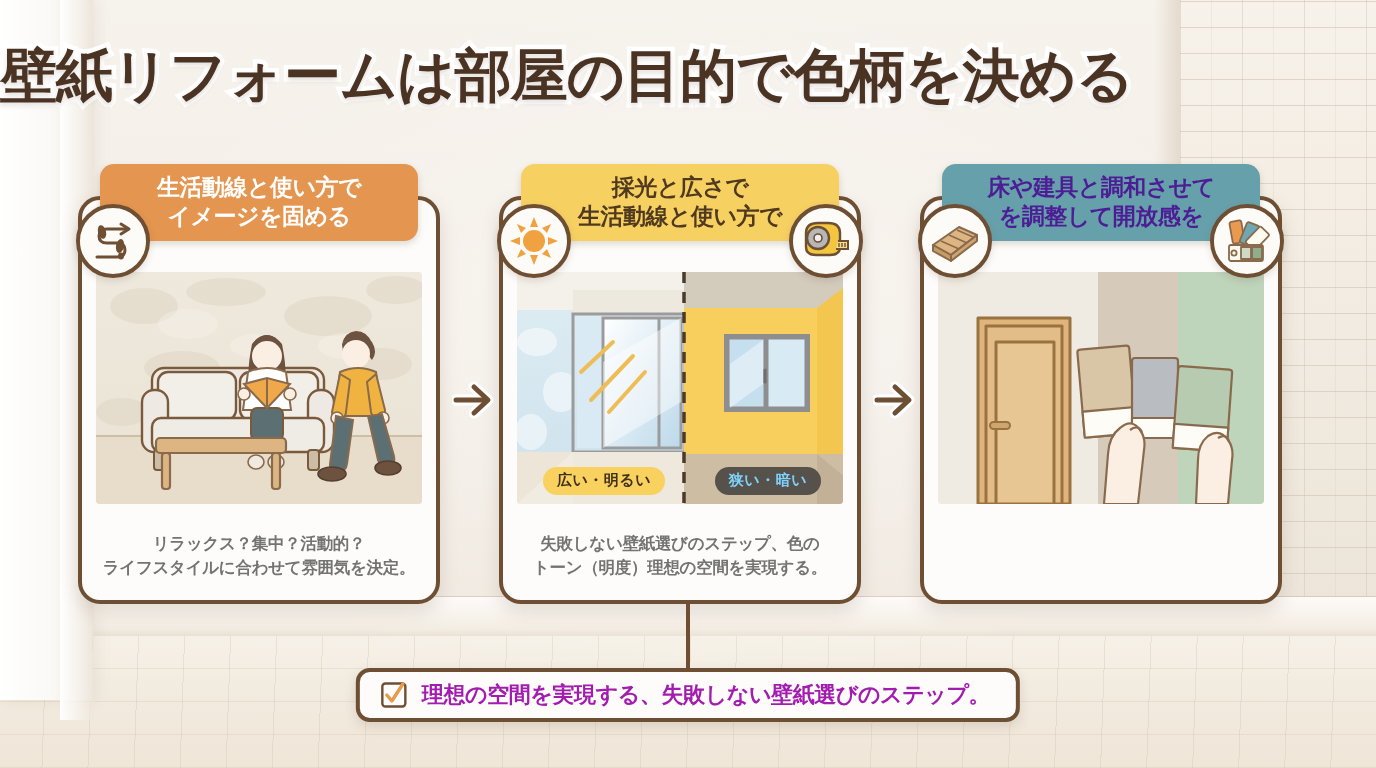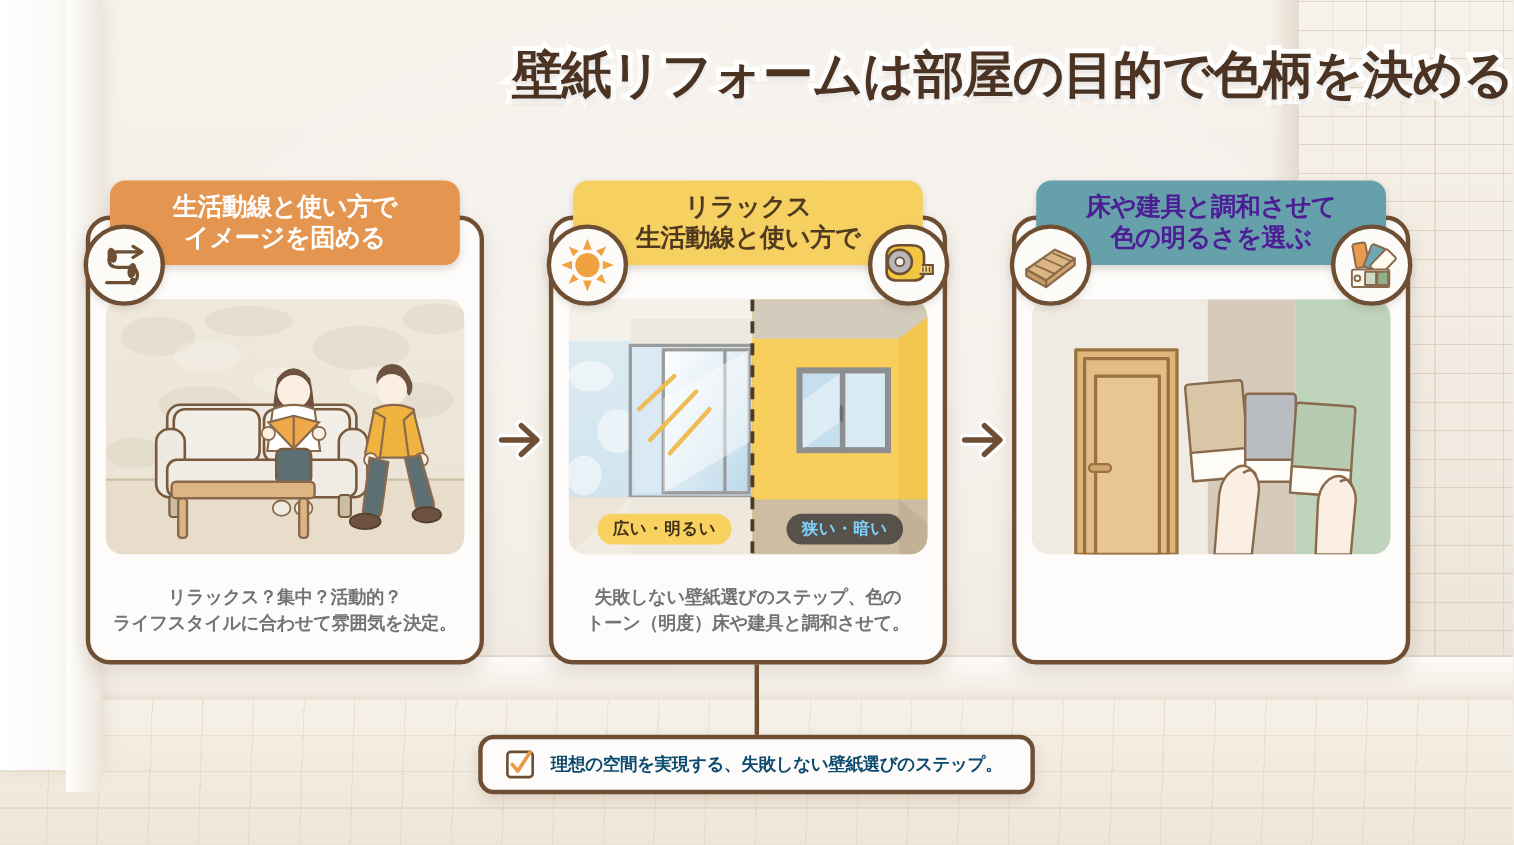--- a/index.html
+++ b/index.html
@@ -96,22 +96,22 @@
   .bg-vignette {
     position: absolute; inset: 0;
     background: radial-gradient(ellipse at 50% 45%, rgba(255,255,255,0.30) 0%, rgba(255,255,255,0) 62%);
     pointer-events: none;
   }
 
   
   .title {
     position: absolute;
     left: 0; right: 0; top: 38px;
-    text-align: right;
-    font-size: 46px;
+    text-align: left;
+    font-size: 57px;
     font-weight: 900;
     letter-spacing: -1px;
     color: #4a3322;
     -webkit-text-stroke: 9px #ffffff;
     paint-order: stroke fill;
     text-shadow: 0 3px 5px rgba(120,100,80,0.22);
     white-space: nowrap;
   }
   .card {
     position: absolute;
@@ -145,21 +145,21 @@
   }
   .hdr-1 { background: #e4954f; color: #ffffff; }
   .hdr-2 { background: #f7d062; color: #503a1f; }
   .hdr-3 { background: #66a0ab; color: #4c1d95; }
   .card-header .ln { display: block; white-space: nowrap; }
 
   .illus {
     position: absolute;
     left: 14px; right: 14px; top: 72px;
     height: 232px;
-    border-radius: 16px;
+    border-radius: 4px;
     overflow: hidden;
     background: #f3efe8;
   }
 
   .caption {
     position: absolute;
     left: 12px; right: 12px;
     bottom: 20px;
     text-align: center;
     font-size: 16.5px;
@@ -213,23 +213,23 @@
     background: #fdfcfa;
     border: 4px solid #6e4f33;
     border-radius: 14px;
     display: flex;
     align-items: center;
     gap: 14px;
     box-shadow: 0 5px 12px rgba(120,100,80,0.18);
     z-index: 8;
   }
   .banner-text {
-    font-size: 16px;
+    font-size: 22px;
     font-weight: 900;
-    color: #0c4a6e;
+    color: #a21caf;
     letter-spacing: -0.4px;
     white-space: nowrap;
   }
 
   
   .pill {
     position: absolute;
     bottom: 9px;
     padding: 4px 14px 5px;
     border-radius: 999px;
@@ -383,21 +383,21 @@
     </div>
 
     <div class="caption">
       <span class="ln">リラックス？集中？活動的？</span>
       <span class="ln">ライフスタイルに合わせて雰囲気を決定。</span>
     </div>
   </div>
 
   <div class="card card-2">
     <div class="card-header hdr-2">
-      <span class="ln">リラックス</span>
+      <span class="ln">採光と広さで</span>
       <span class="ln">生活動線と使い方で</span>
     </div>
 
     <div class="illus">
       <svg width="334" height="232" viewBox="0 0 334 232">
         <defs>
           <linearGradient id="glass" x1="0" y1="0" x2="1" y2="1">
             <stop offset="0" stop-color="#ffffff"></stop>
               <stop offset="1" stop-color="#bcd9ea"></stop>
           </linearGradient>
@@ -478,28 +478,28 @@
         <g stroke="#6e4f33" stroke-width="1.4">
           <line x1="39" y1="28" x2="39" y2="32"></line>
           <line x1="42" y1="28" x2="42" y2="32"></line>
           <line x1="45" y1="28" x2="45" y2="32"></line>
         </g>
       </svg>
     </div>
 
     <div class="caption">
       <span class="ln">失敗しない壁紙選びのステップ、色の</span>
-      <span class="ln">トーン（明度）床や建具と調和させて。</span>
+      <span class="ln">トーン（明度）理想の空間を実現する。</span>
     </div>
   </div>
 
   <div class="card card-3">
     <div class="card-header hdr-3">
       <span class="ln">床や建具と調和させて</span>
-      <span class="ln">色の明るさを選ぶ</span>
+      <span class="ln">を調整して開放感を</span>
     </div>
 
     <div class="illus">
       <svg width="334" height="232" viewBox="0 0 334 232">
 
         <rect x="0" y="0" width="160" height="232" fill="#f0ebe2"></rect>
         <rect x="160" y="0" width="80" height="232" fill="#d6cbbb"></rect>
         <rect x="240" y="0" width="94" height="232" fill="#bed4bb"></rect>
 
         <g stroke="#9a7240" stroke-width="3" stroke-linejoin="round">

